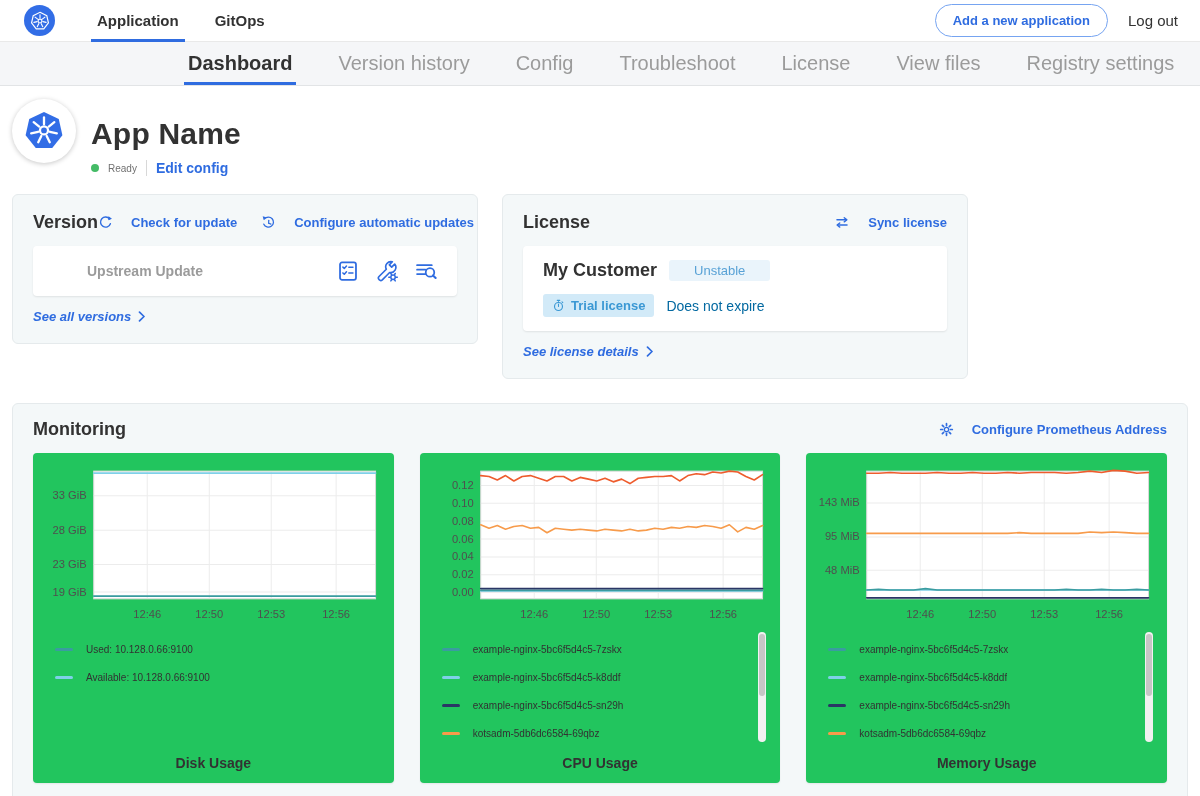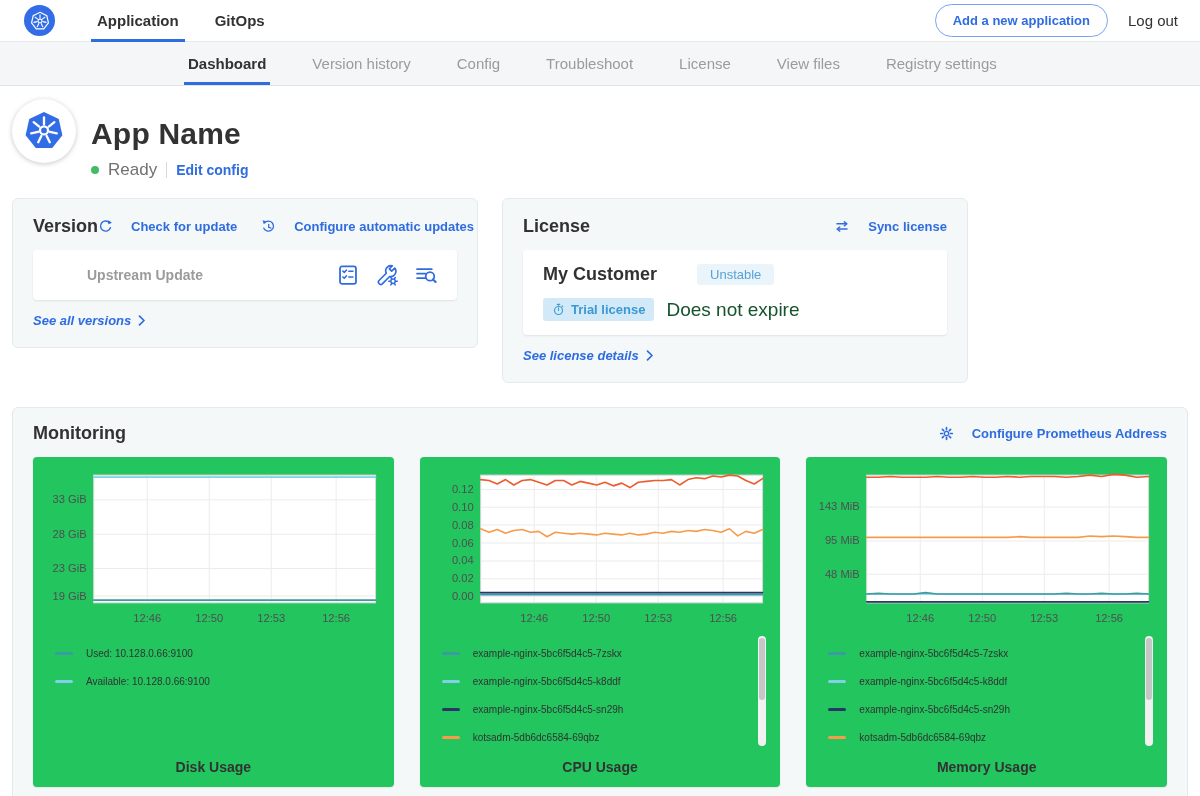--- a/index.html
+++ b/index.html
@@ -15,32 +15,32 @@
   
   .topnav { height: 42px; display: flex; align-items: center; padding: 0 22px 0 24px; border-bottom: 1px solid #e9e9e9; background:#fff; }
   .k8s-badge { width: 31px; height: 31px; border-radius: 50%; background: #326de6; display: flex; align-items: center; justify-content: center; margin-right: 42px; flex: 0 0 auto; }
   .topnav-tab { position: relative; height: 42px; display: flex; align-items: center; font-size: 15px; font-weight: 700; color: #323232; margin-right: 36px; cursor: pointer; }
   .topnav-tab.active::after { content: ""; position: absolute; left: -6px; right: -6px; bottom: 0; height: 3px; background: #2f6ce0; }
   .add-app-btn { margin-left: auto; background: #fff; border: 1px solid #76a4f1; border-radius: 17px; color: #2f6ce0; font-size: 13px; font-weight: 700; padding: 8px 17px; cursor: pointer; font-family: inherit; }
   .logout { margin-left: 20px; font-size: 15px; color: #323232; cursor: pointer; }
 
   
   .subnav { height: 44px; background: #f5f6f8; border-bottom: 1px solid #e2e4e6; display: flex; align-items: stretch; padding-left: 188px; }
-  .subnav-tab { position: relative; display: flex; align-items: center; font-size: 15px; color: #9b9b9b; margin-right: 46px; cursor: pointer; white-space: nowrap; }
+  .subnav-tab { position: relative; display: flex; align-items: center; font-size: 20px; color: #9b9b9b; margin-right: 46px; cursor: pointer; white-space: nowrap; }
   .subnav-tab.active { color: #323232; font-weight: 600; }
   .subnav-tab.active::after { content: ""; position: absolute; left: -4px; right: -4px; bottom: 0; height: 3px; background: #2f6ce0; }
 
   
   .app-header { display: flex; align-items: flex-start; padding: 13px 24px 8px 12px; }
   .app-icon { width: 64px; height: 64px; border-radius: 50%; background: #fff; box-shadow: 0 1px 5px rgba(0,0,0,0.22); display: flex; align-items: center; justify-content: center; margin-right: 15px; flex: 0 0 auto; }
   .app-head-text { padding-top: 2px; margin-top: 16px; }
   .app-title { font-size: 30px; font-weight: 700; letter-spacing: 0.2px; }
   .status-row { display: flex; align-items: center; gap: 9px; margin-top: 9px; }
   .status-dot { width: 8px; height: 8px; border-radius: 50%; background: #44bb66; }
-  .status-text { font-size: 17px; color: #717171; }
+  .status-text { font-size: 10px; color: #717171; }
   .vdiv { width: 1px; height: 16px; background: #d8d8d8; }
   .edit-link { font-size: 14px; font-weight: 600; color: #2f6ce0; cursor: pointer; }
 
   
   .cards-row { display: flex; gap: 24px; padding: 10px 12px 0 12px; align-items: flex-start; }
   .card { background: #f4f8f9; border: 1px solid #e5eaec; border-radius: 6px; padding: 17px 20px 18px; width: 466px; }
   .card-head { display: flex; align-items: center; }
   .card-title { font-size: 18px; font-weight: 700; }
   .card-links { margin-left: auto; display: flex; gap: 24px; align-items: center; }
   .blue-link { display: inline-flex; align-items: center; gap: 18px; font-size: 13px; font-weight: 700; color: #2f6ce0; cursor: pointer; white-space: nowrap; }
@@ -50,24 +50,24 @@
   .v-num { font-size: 30px; font-weight: 700; }
   .v-seq { font-size: 13px; color: #9b9b9b; }
   .green-badge { display: inline-block; background: #44c18a; color: #fff; font-size: 12px; font-weight: 700; padding: 4px 8px; border-radius: 3px; margin: 6px 0 7px; }
   .deployed { font-size: 13px; color: #9b9b9b; }
   .v-source { font-size: 14px; font-weight: 600; color: #9b9b9b; margin-left: 34px; }
   .v-icons { margin-left: auto; display: flex; gap: 17px; align-items: center; }
   .v-icons svg { cursor: pointer; }
   .see-link { margin-top: 13px; display: inline-flex; align-items: center; gap: 7px; font-size: 13px; font-weight: 700; color: #2f6ce0; cursor: pointer; font-style: italic; }
   .cust-row { display: flex; align-items: flex-end; gap: 12px; }
   .cust-name { font-size: 18px; font-weight: 700; }
-  .chan-badge { background: #eaf4fb; color: #59a2d6; font-size: 13px; padding: 3px 13px; border-radius: 3px; margin-left: 28px; }
+  .chan-badge { background: #eaf4fb; color: #59a2d6; font-size: 13px; padding: 3px 25px; border-radius: 3px; }
   .lic-row2 { display: flex; align-items: center; gap: 12px; margin-top: 13px; }
   .trial-badge { background: #d2eaf8; color: #3b98d4; font-size: 13px; font-weight: 700; padding: 4px 9px; border-radius: 3px; display: inline-flex; align-items: center; gap: 6px; }
-  .expiry { font-size: 19px; color: #14532d; }
+  .expiry { font-size: 14px; color: #0369a1; }
 
   
   .monitoring-card { margin: 24px 12px 0; background: #f4f8f9; border: 1px solid #e5eaec; border-radius: 6px; padding: 15px 20px 20px; }
   .charts-row { display: flex; gap: 26px; margin-top: 13px; }
   .chart-panel { flex: 1; min-width: 0; background: #22c55e; border-radius: 4px; box-shadow: 0 1px 2px rgba(0,0,0,0.07); padding: 10px 10px 12px; display: flex; flex-direction: column; }
   .chart-svg-mount { width: 100%; }
   .legend { position: relative; padding: 8px 22px 0 12px; flex: 1; }
   .legend-item { display: flex; align-items: center; gap: 13px; height: 28px; }
   .legend-dash { width: 18px; height: 3px; border-radius: 2px; flex: 0 0 auto; }
   .legend-label { font-size: 10px; color: #323232; white-space: nowrap; overflow: hidden; }

